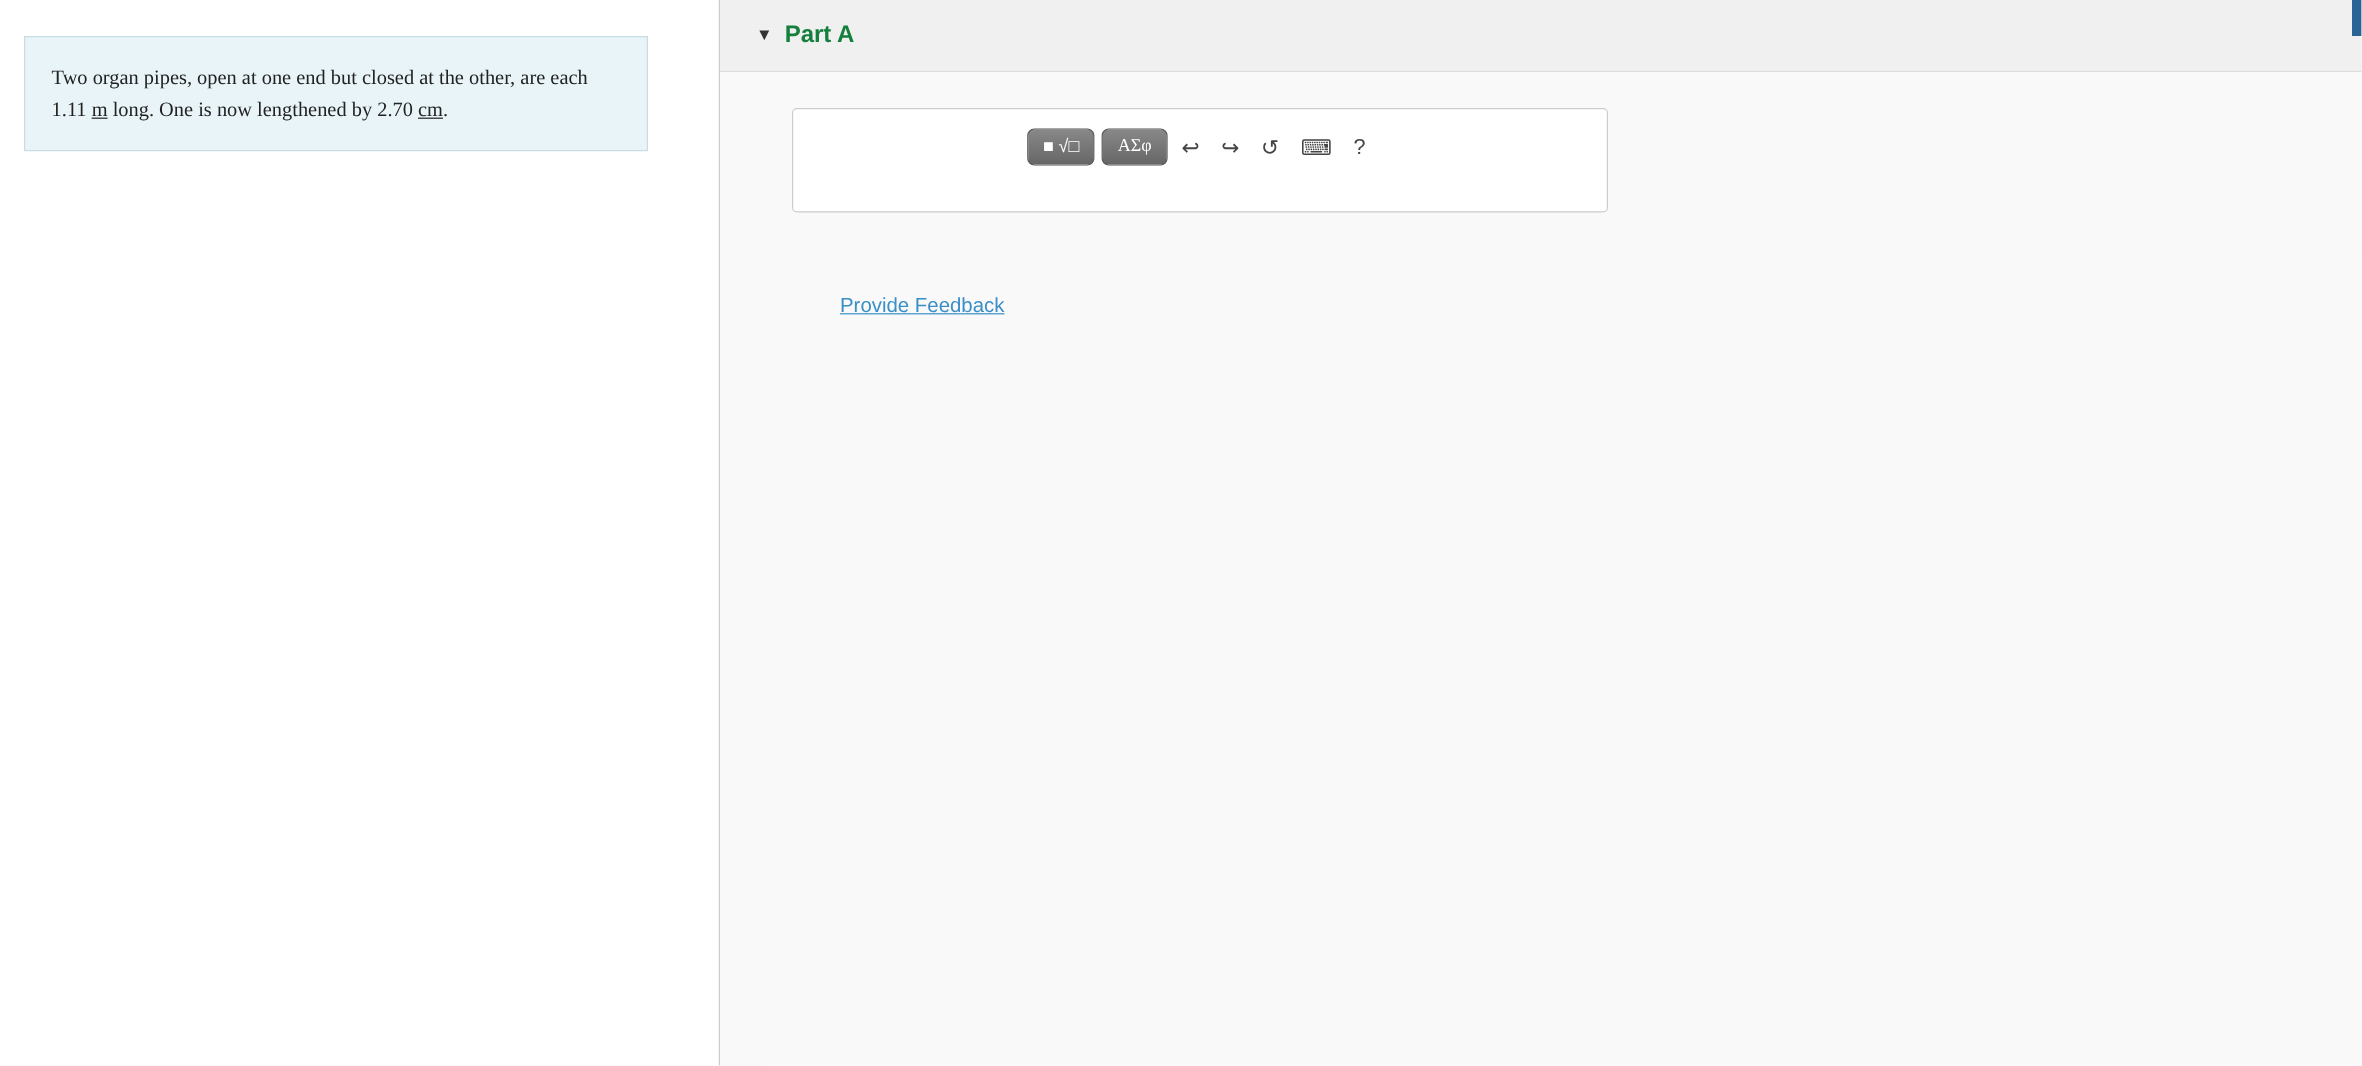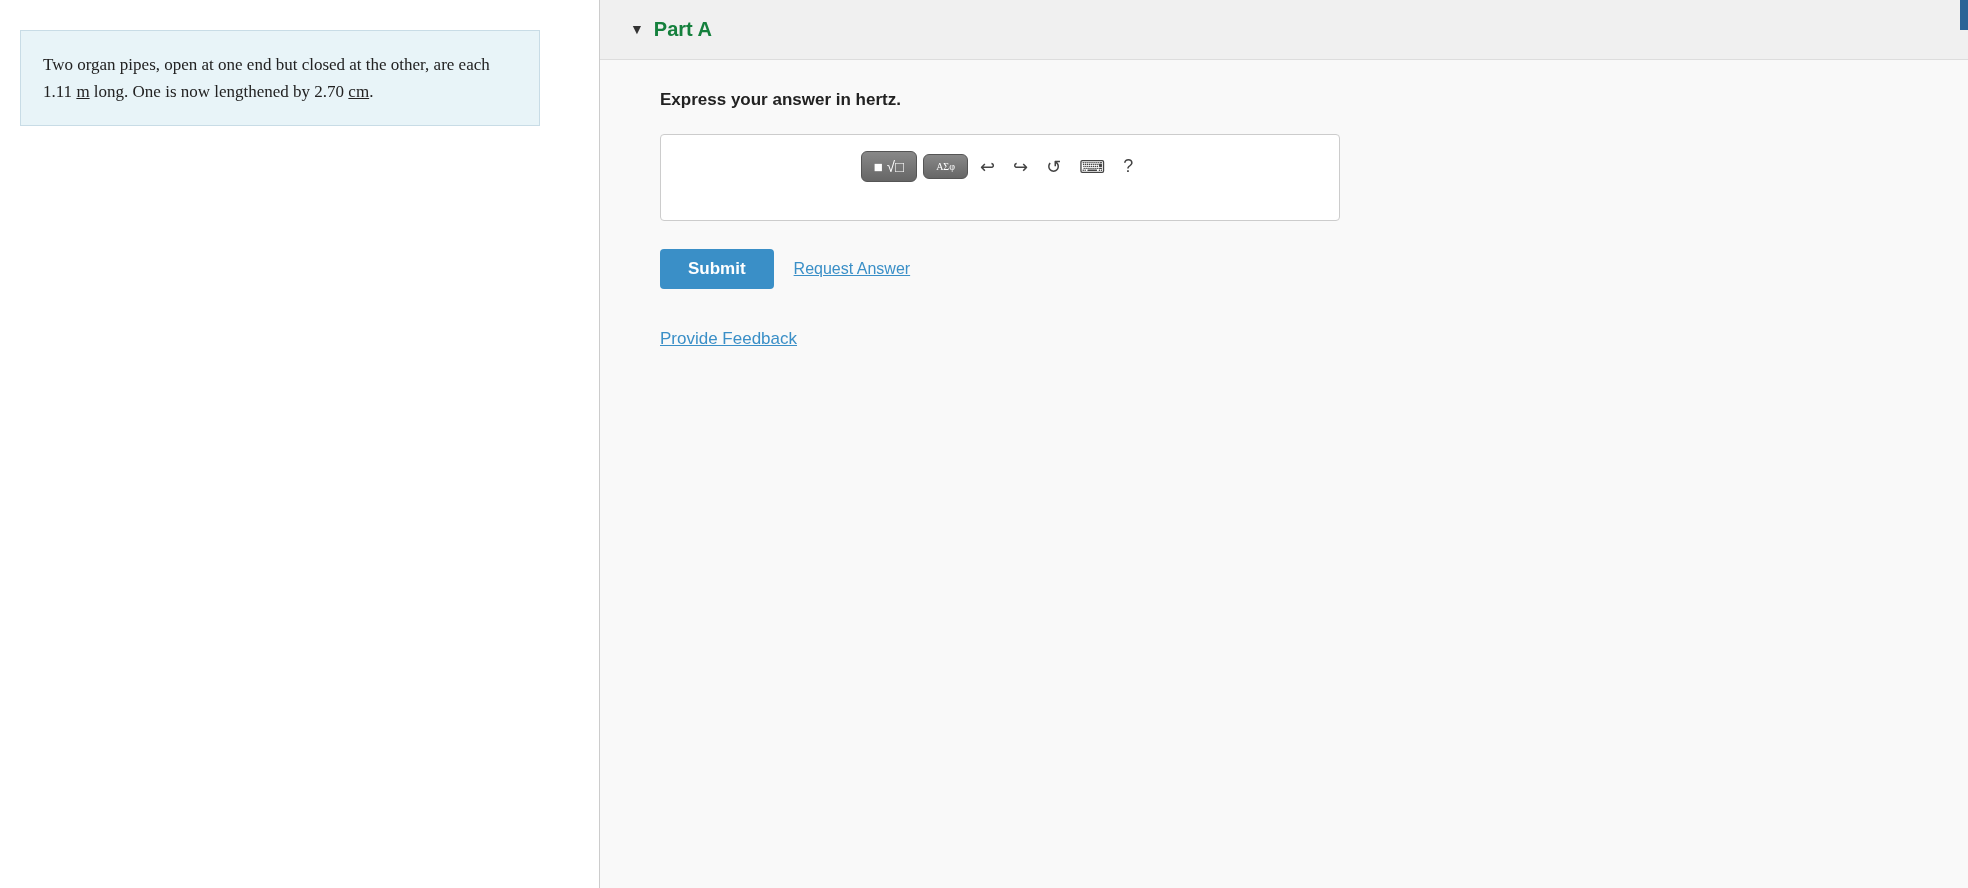--- a/index.html
+++ b/index.html
@@ -117,21 +117,21 @@
       gap: 4px;
       font-family: Arial, sans-serif;
     }
 
     .toolbar-btn-symbol {
       background: linear-gradient(to bottom, #888, #666);
       border: 1px solid #555;
       border-radius: 6px;
       color: white;
       padding: 6px 12px;
-      font-size: 10px;
+      font-size: 15px;
       cursor: pointer;
       font-family: serif;
     }
 
     .toolbar-icon-btn {
       background: none;
       border: none;
       font-size: 18px;
       cursor: pointer;
       color: #444;
@@ -204,20 +204,21 @@
     }
 
     .provide-feedback-link {
       display: inline-block;
       margin-top: 40px;
       color: #3a8fc7;
       font-size: 17px;
       text-decoration: underline;
       cursor: pointer;
       font-family: Arial, sans-serif;
+      margin-left: 40px;
     }
 
     .top-right-bar {
       position: absolute;
       top: 0;
       right: 0;
       width: 8px;
       height: 30px;
       background: #2a6496;
     }
@@ -235,21 +236,20 @@
 
 <div class="right-panel">
   <div class="top-right-bar"></div>
 
   <div class="part-header">
     <span class="part-arrow">▼</span>
     <span class="part-title">Part A</span>
   </div>
 
   <div class="part-content">
-    <p class="question-instruction">Express your answer in hertz.</p>
 
     
     <div class="answer-box">
 
       <div class="toolbar">
         <button class="toolbar-btn-math">
           <span>■</span>
           <span>√□</span>
         </button>
         <button class="toolbar-btn-symbol">
@@ -268,21 +268,17 @@
           <span>⌨</span>
         </button>
         <button class="toolbar-icon-btn">
           <span>?</span>
         </button>
       </div>
 
     </div>
 
     
-    <div class="action-row">
-      <button class="submit-btn">Submit</button>
-      <button class="request-answer-link">Request Answer</button>
-    </div>
 
     
     <a class="provide-feedback-link">Provide Feedback</a>
   </div>
 </div>
 
 </body></html>

